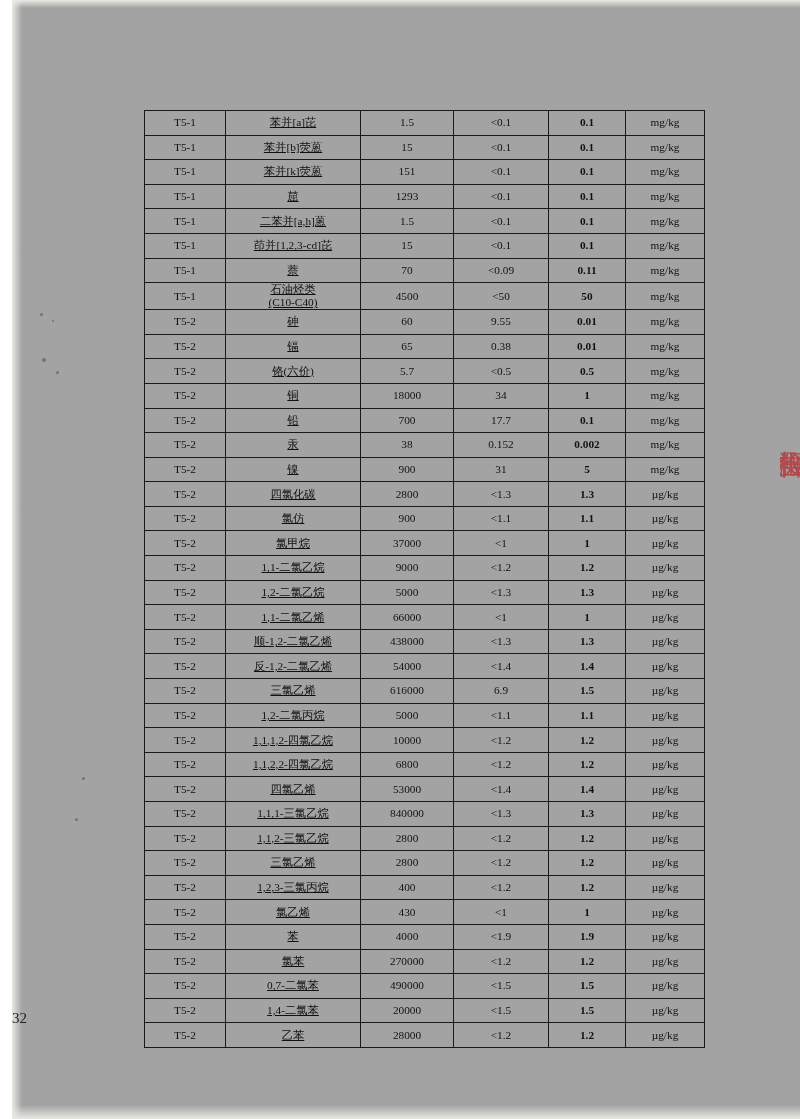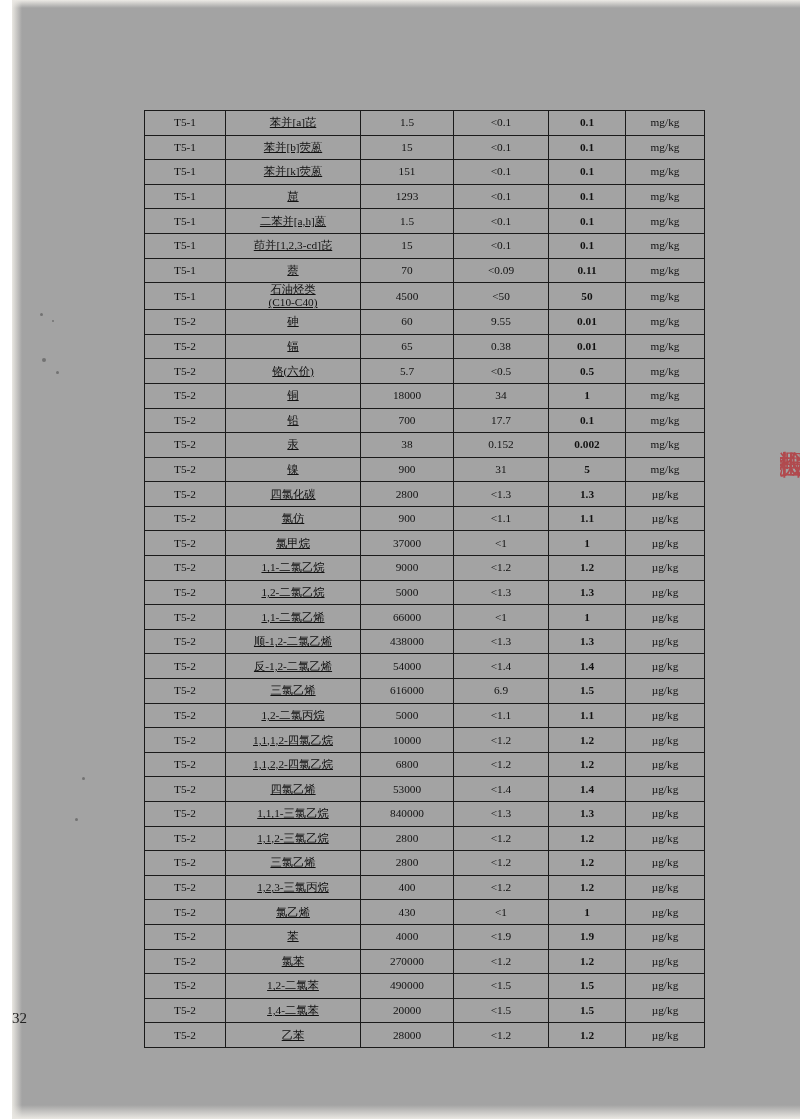--- a/index.html
+++ b/index.html
@@ -404,21 +404,21 @@
         <tr>
           <td class="c0">T5-2</td>
           <td class="c1">氯苯</td>
           <td class="c2">270000</td>
           <td class="c3">&lt;1.2</td>
           <td class="c4">1.2</td>
           <td class="c5">µg/kg</td>
         </tr>
         <tr>
           <td class="c0">T5-2</td>
-          <td class="c1">1,2-二氯苯</td>
+          <td class="c1">0,7-二氯苯</td>
           <td class="c2">490000</td>
           <td class="c3">&lt;1.5</td>
           <td class="c4">1.5</td>
           <td class="c5">µg/kg</td>
         </tr>
         <tr>
           <td class="c0">T5-2</td>
           <td class="c1">1,4-二氯苯</td>
           <td class="c2">20000</td>
           <td class="c3">&lt;1.5</td>

